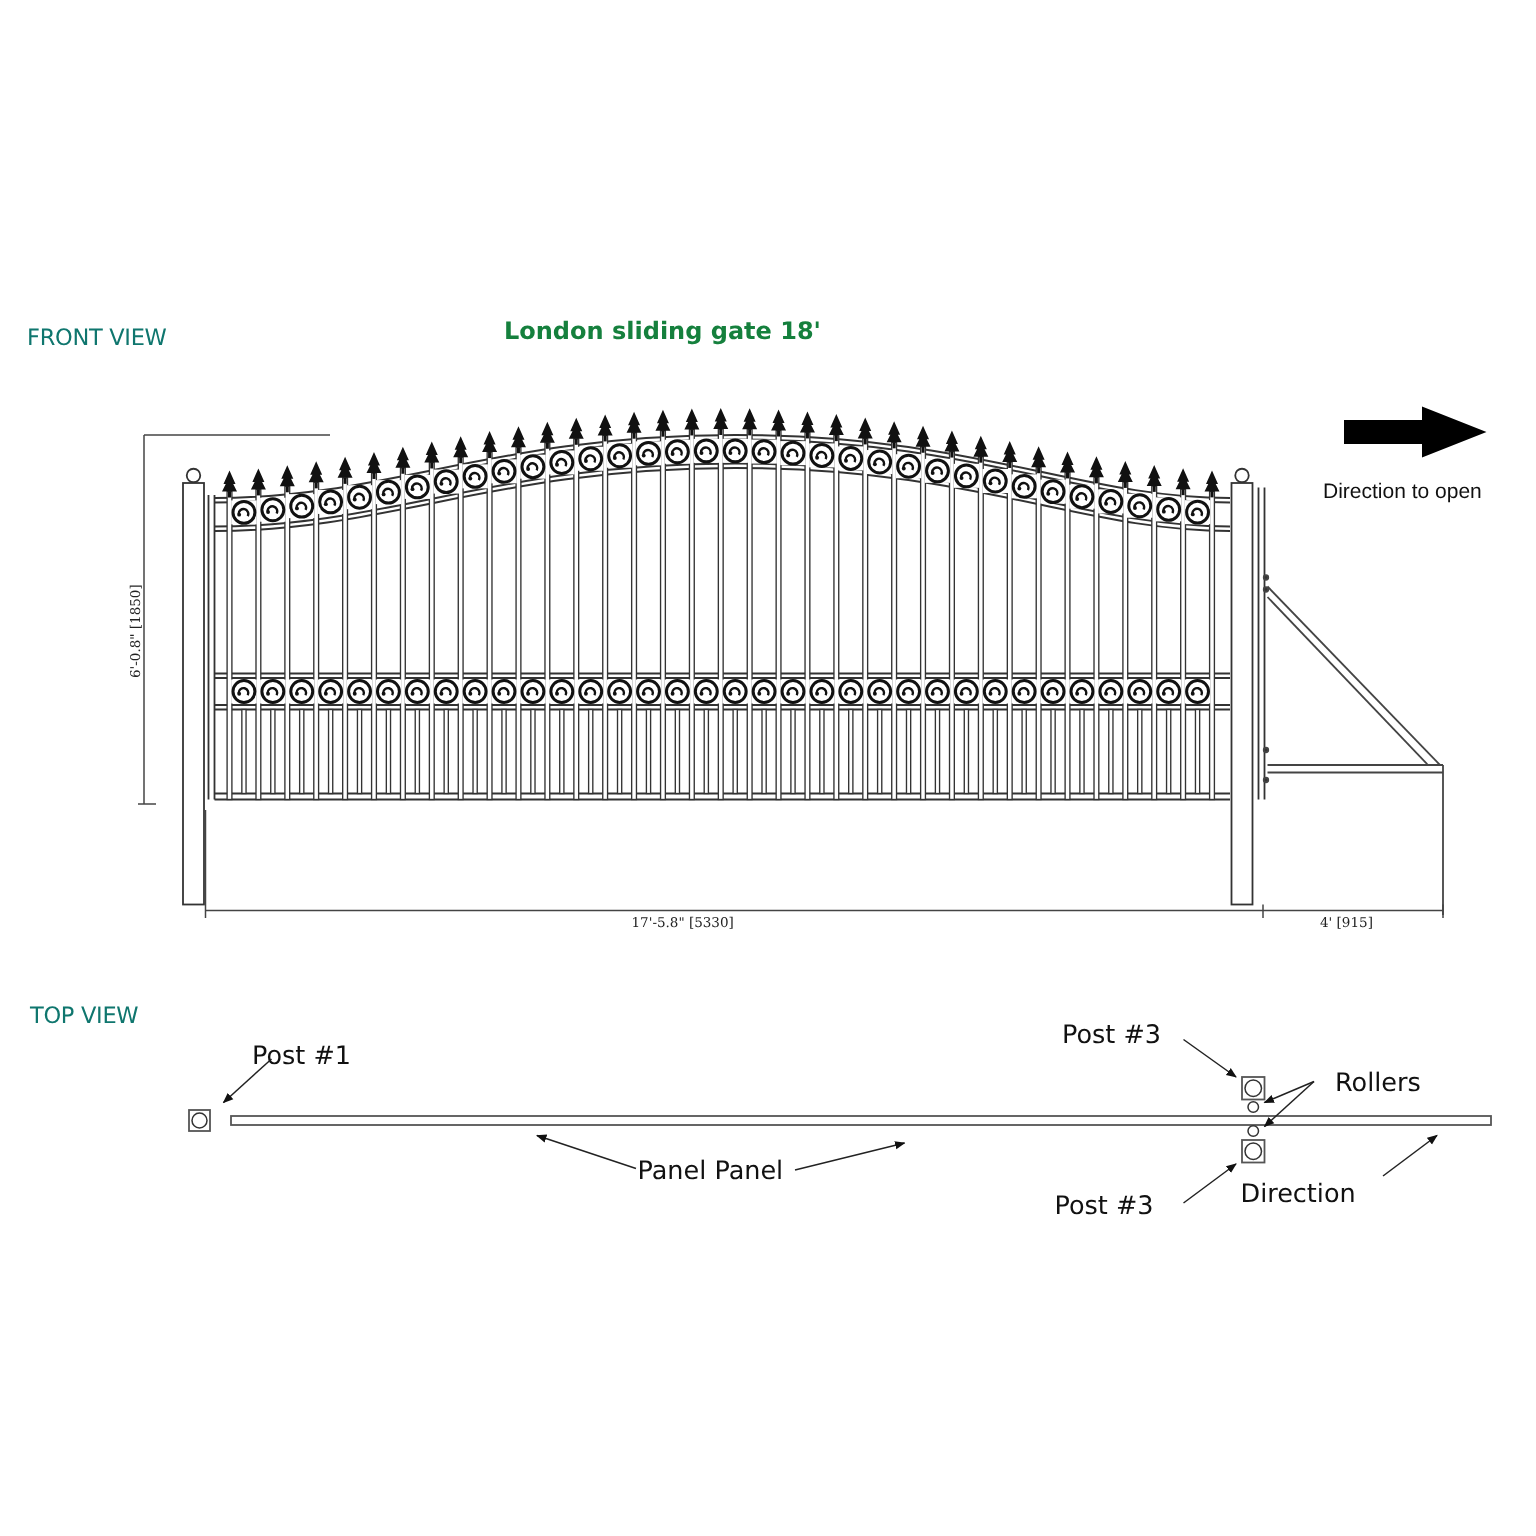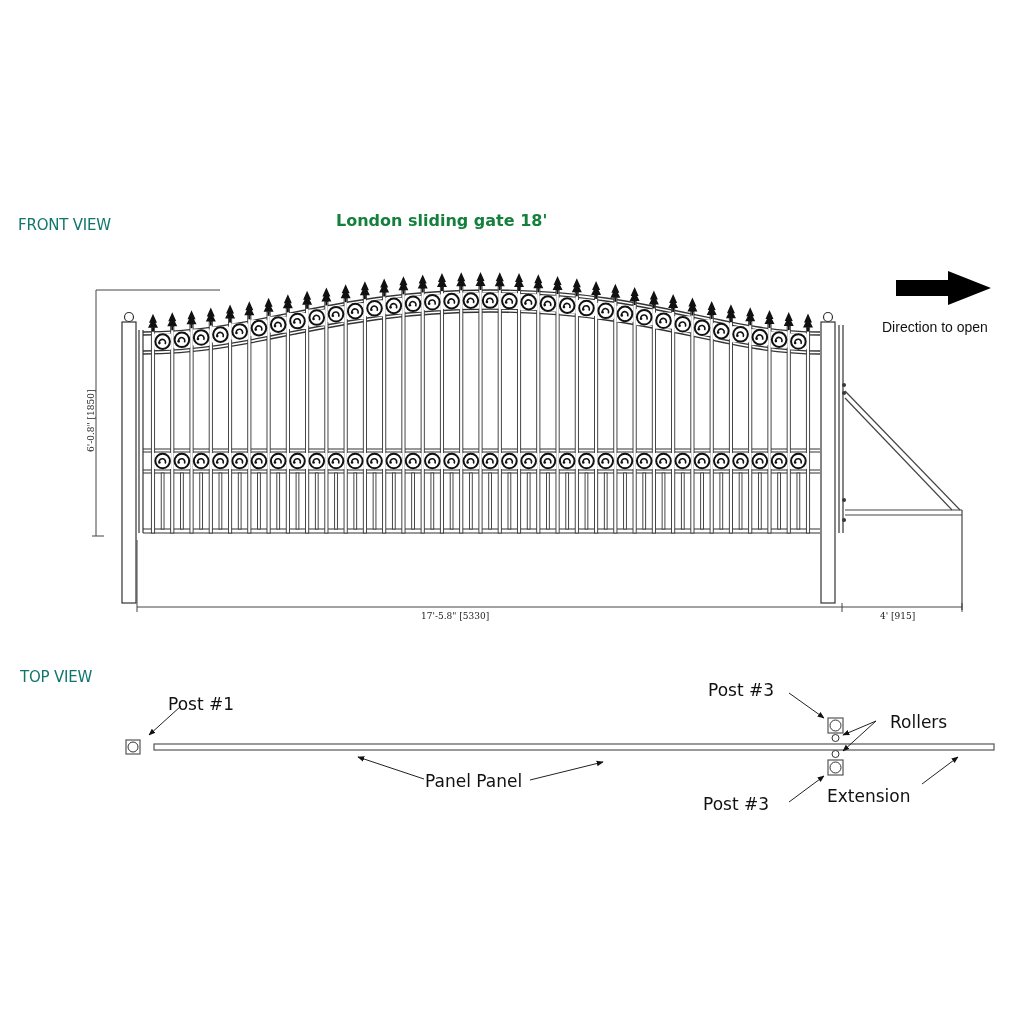--- a/index.html
+++ b/index.html
@@ -22,21 +22,21 @@
 <div class="abs dim" style="left:421px; top:611px;">17'-5.8" [5330]</div>
 <div class="abs dim" style="left:880px; top:611px;">4'  [915]</div>
 <div class="abs dim-v" style="left:86px; top:452px;">6'-0.8" [1850]</div>
 
 <div class="abs label-sm" style="left:20px; top:668px;">TOP  VIEW</div>
 <div class="abs callout" style="left:168px; top:694px;">Post #1</div>
 <div class="abs callout" style="left:708px; top:680px;">Post #3</div>
 <div class="abs callout" style="left:890px; top:712px;">Rollers</div>
 <div class="abs callout" style="left:425px; top:771px;">Panel Panel</div>
 <div class="abs callout" style="left:703px; top:794px;">Post #3</div>
-<div class="abs callout" style="left:827px; top:786px;">Extension</div>
+<div class="abs callout" style="left:827px; top:786px;">Direction</div>
 
 <svg width="1024" height="1024" viewBox="0 0 1024 1024">
   <defs>
     <marker id="ah" viewBox="0 0 10 10" refX="9" refY="5" markerWidth="7" markerHeight="7" orient="auto-start-reverse">
       <path d="M0,1 L10,5 L0,9 z" fill="#111"></path>
     </marker>
     <g id="spear">
       <path d="M0,-14 L-4,-5 L-2.5,-5 L-5,0 L5,0 L2.5,-5 L4,-5 Z" fill="#111"></path>
       <rect x="-1" y="0" width="2" height="4" fill="#111"></rect>
     </g>

